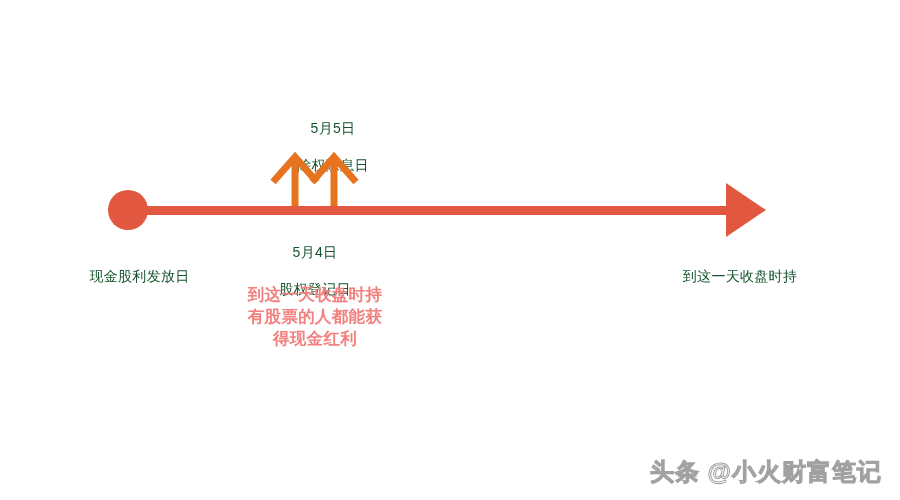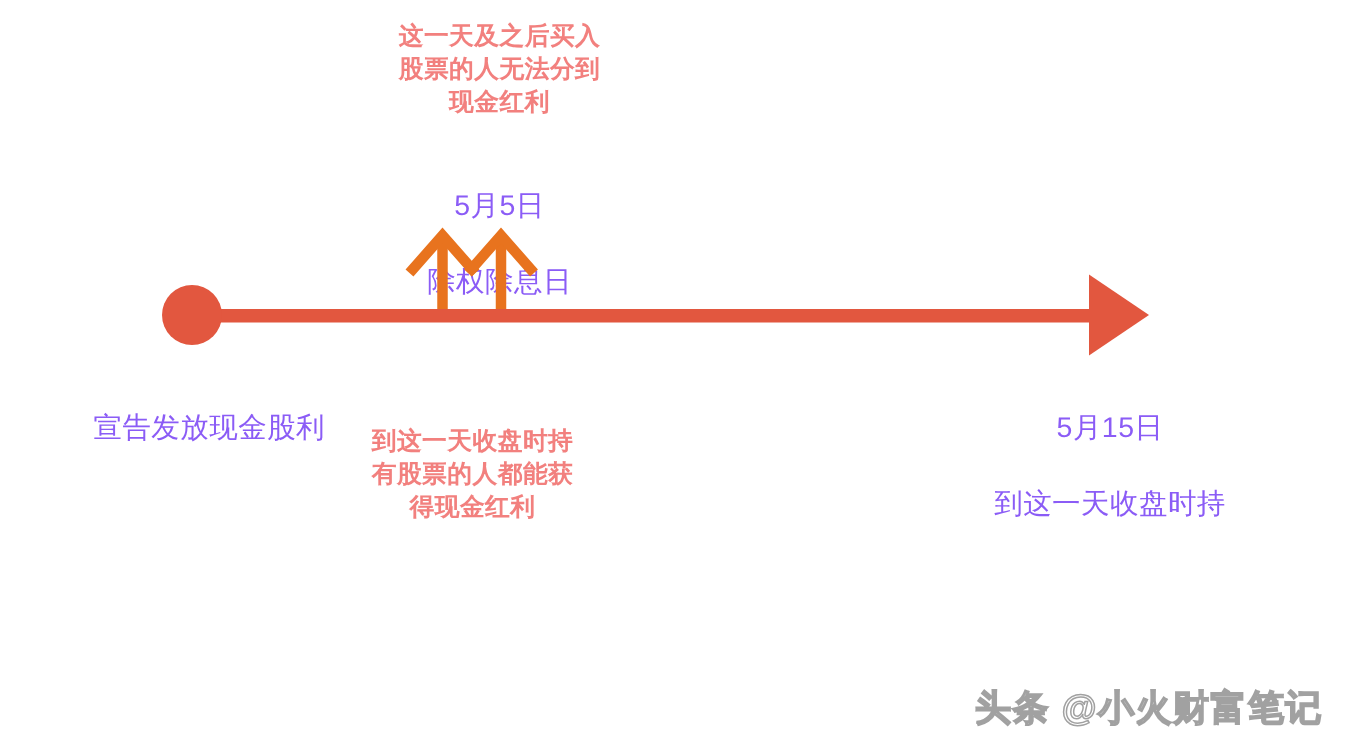--- a/index.html
+++ b/index.html
@@ -62,22 +62,22 @@
     line-height: 1.34;
     white-space: pre-line;
     letter-spacing: 0.3px;
   }
   .note-pink {
     color: #f2807e;
     font-size: 16.5px;
     font-weight: bold;
   }
   .label-black {
-    color: #8b5cf6;
-    font-size: 19px;
+    color: #14532d;
+    font-size: 14px;
   }
 
   .note-top      { left: 218px; top: 13px;  width: 230px; }
   .label-may5    { left: 228px; top: 100px; width: 210px; }
   .label-may4    { left: 205px; top: 224px; width: 220px; }
   .note-bottom   { left: 200px; top: 283px; width: 230px; }
   .label-may1    { left: 32px;  top: 248px; width: 215px; }
   .label-may15   { left: 620px; top: 248px; width: 240px; }
 
   
@@ -91,23 +91,20 @@
     letter-spacing: 1px;
     opacity: 0.92;
     white-space: nowrap;
   }
 </style>
 </head>
 <body>
 
 <div id="canvas">
 
-  <div class="abs txt note-pink note-top">这一天及之后买入
-股票的人无法分到
-现金红利</div>
 
   <div class="abs txt label-black label-may5">
     <div>5月5日</div>
     <div>除权除息日</div>
   </div>
 
   <svg class="abs up-arrows" viewBox="0 0 120 68" width="120" height="68">
     <g stroke="#e8731e" fill="none" stroke-width="7" stroke-linecap="butt">
       <line x1="37" y1="66" x2="37" y2="12"></line>
       <polyline points="15,34 37,9 59,34" stroke-width="7" stroke-linejoin="miter"></polyline>
@@ -116,26 +113,29 @@
       <line x1="76" y1="66" x2="76" y2="12"></line>
       <polyline points="54,34 76,9 98,34" stroke-width="7" stroke-linejoin="miter"></polyline>
     </g>
   </svg>
 
   <div class="abs axis-line"></div>
   <div class="abs axis-dot"></div>
   <div class="abs axis-head"></div>
 
   <div class="abs txt label-black label-may1">
-    <div>宣告发放现金股利</div>
+    <div>现金股利发放日</div>
   </div>
 
+  <div class="abs txt label-black label-may4">
+    <div>5月4日</div>
+    <div>股权登记日</div>
+  </div>
 
   <div class="abs txt label-black label-may15">
-    <div>5月15日</div>
     <div>到这一天收盘时持</div>
   </div>
 
   <div class="abs txt note-pink note-bottom">到这一天收盘时持
 有股票的人都能获
 得现金红利</div>
 
   <div class="abs watermark">头条 @小火财富笔记</div>
 
 </div>

